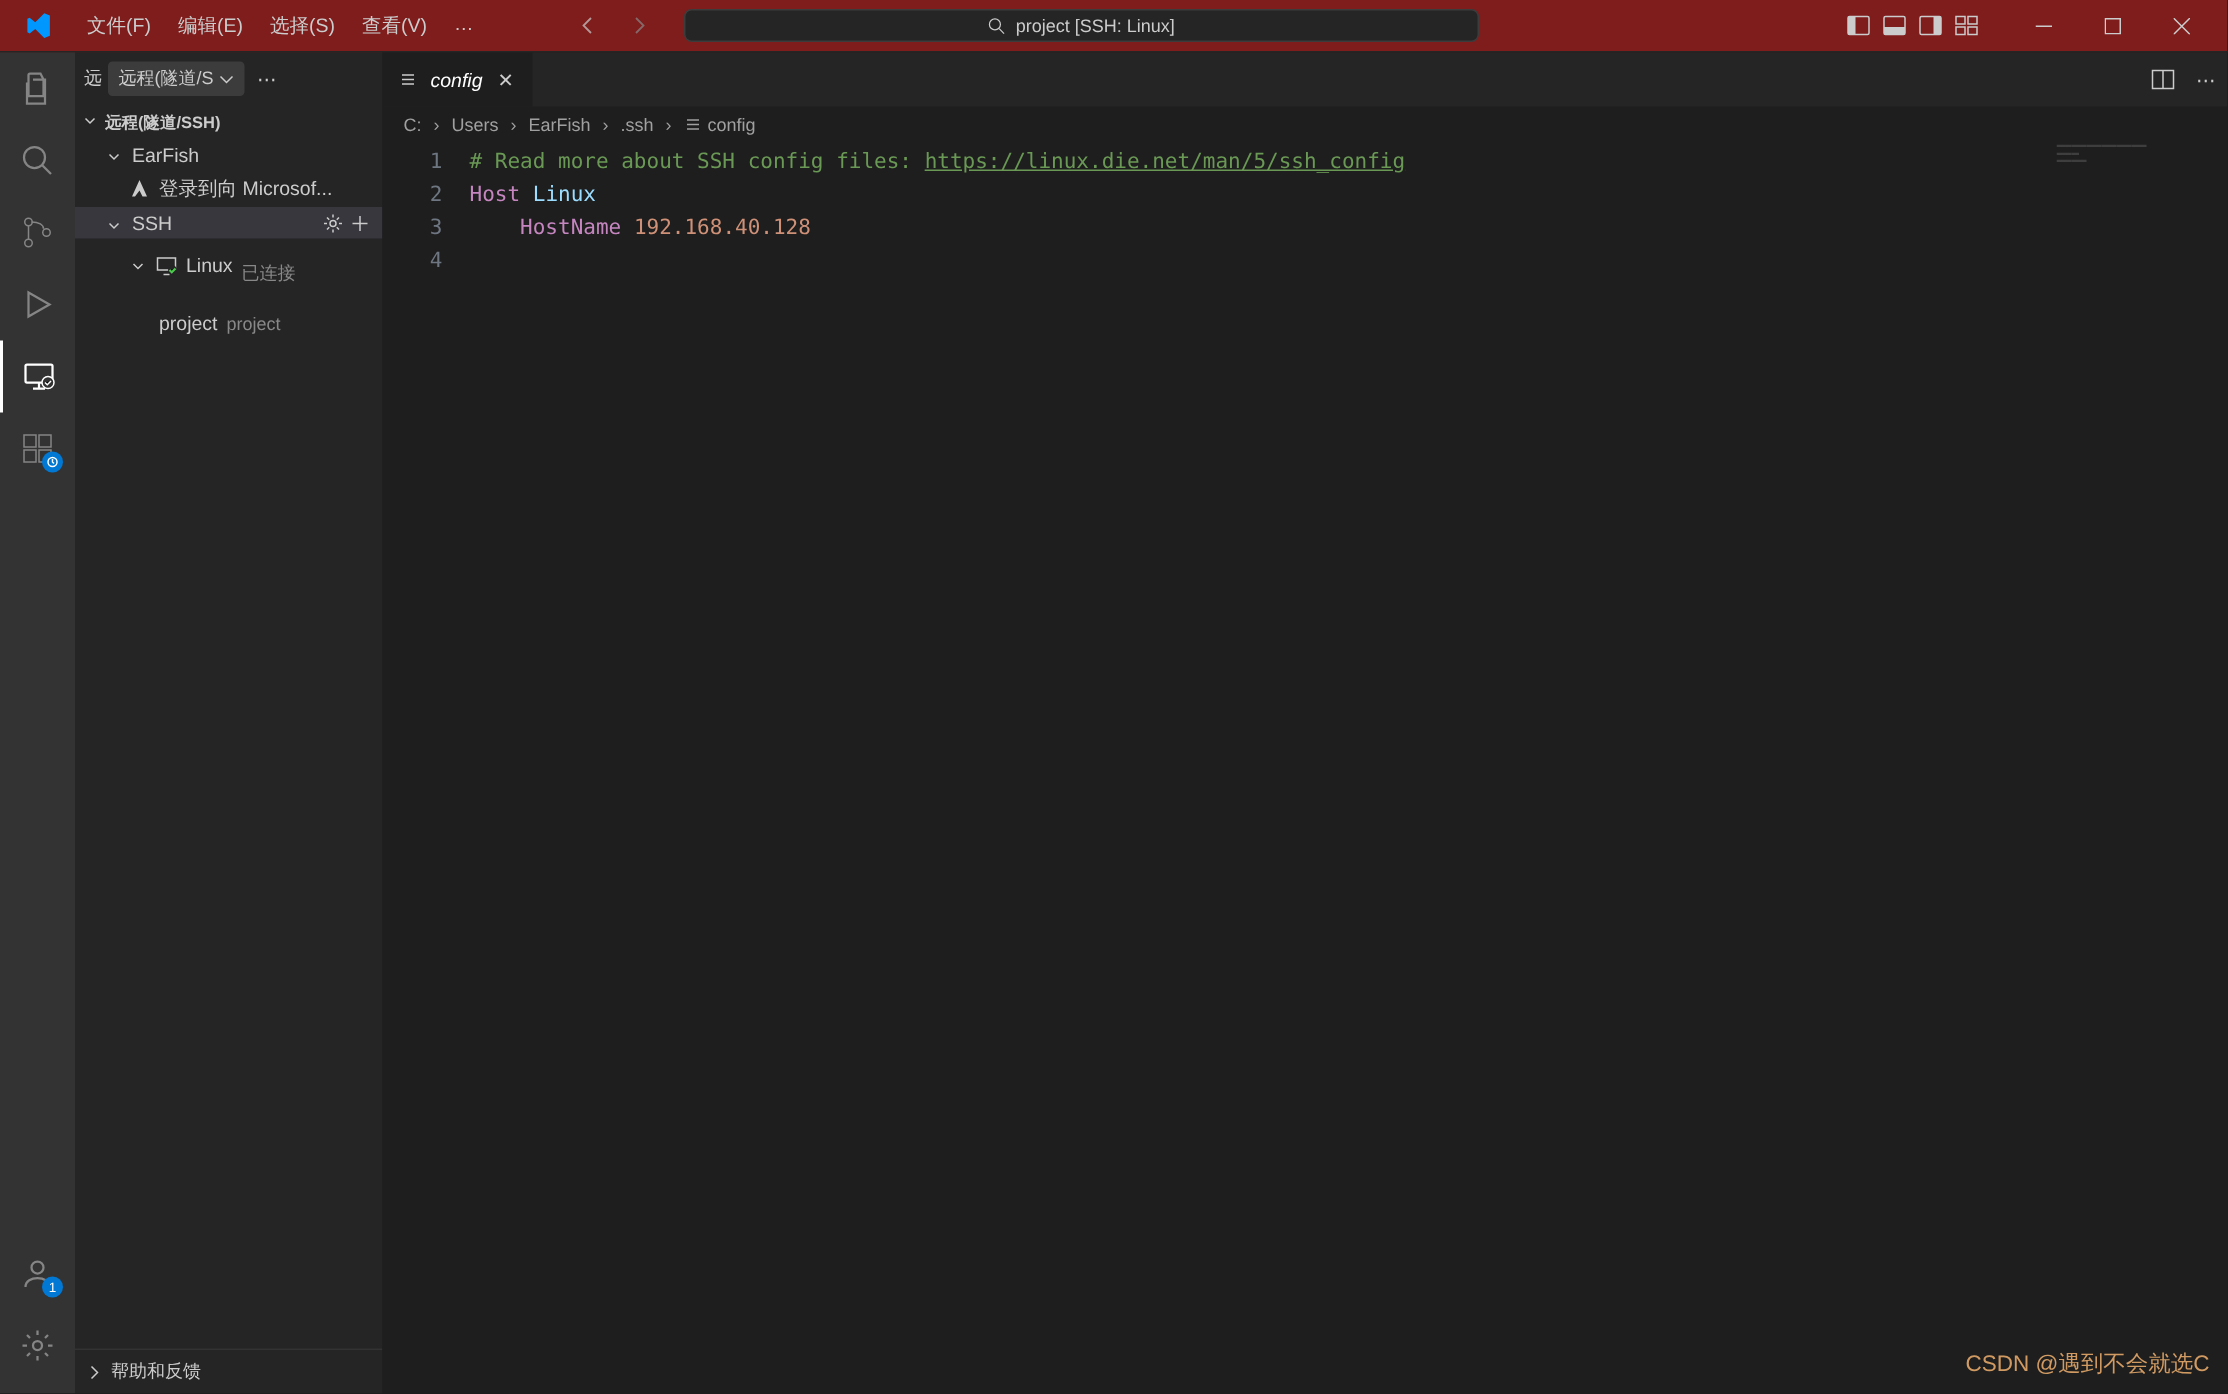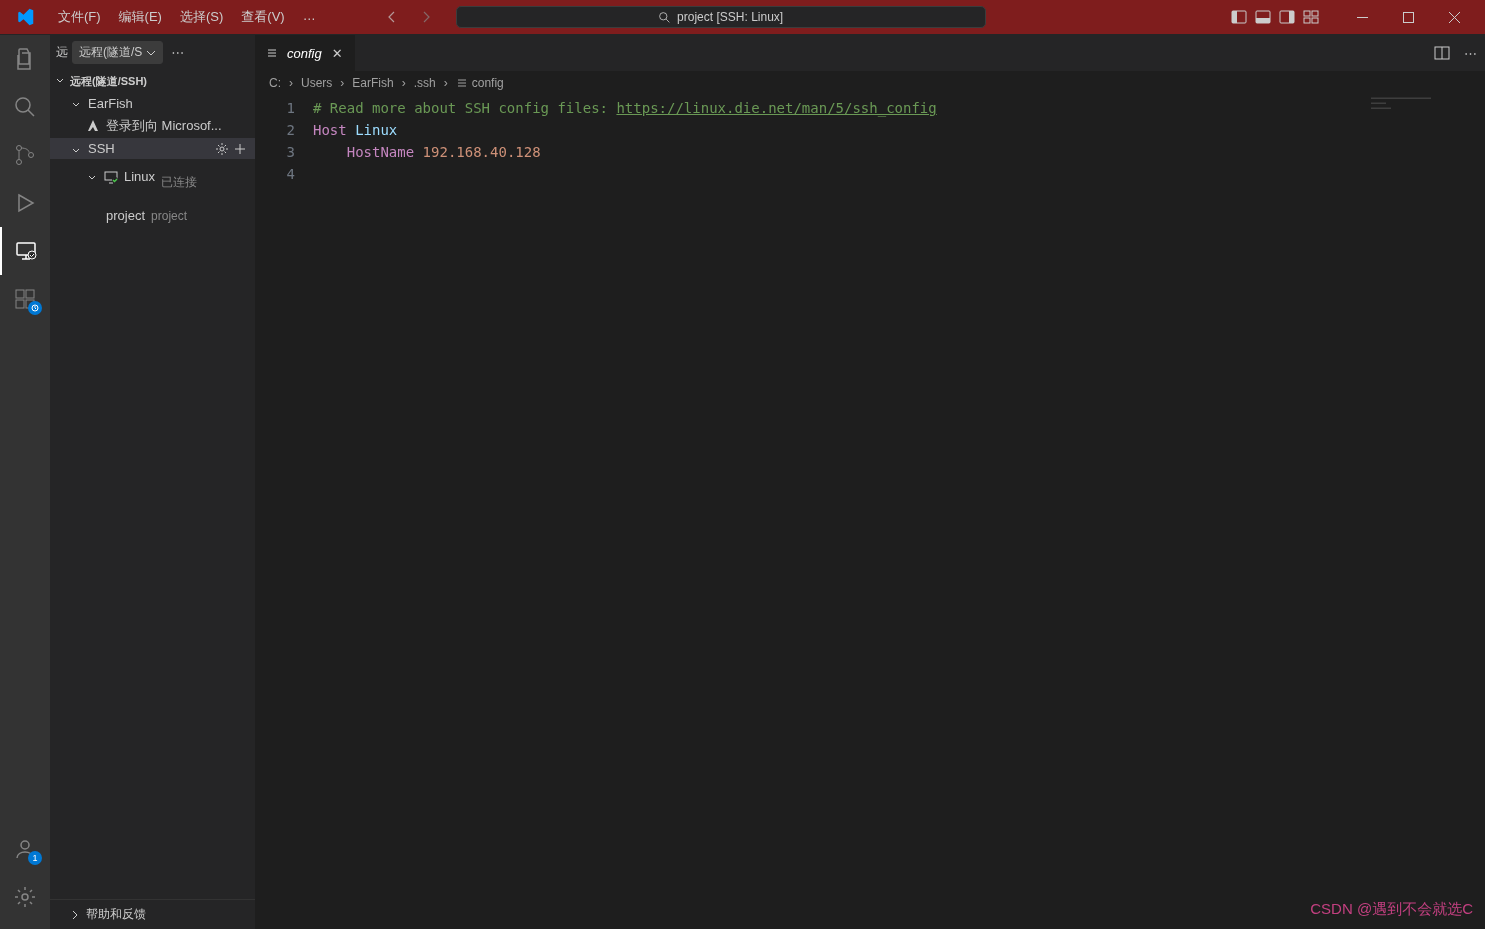--- a/index.html
+++ b/index.html
@@ -128,21 +128,21 @@
   cursor: pointer;
   white-space: nowrap;
   overflow: hidden;
   text-overflow: ellipsis;
 }
 .sidebar .tree-item.selected { background: #37373d; align-items: flex-end; }
 .sidebar .tree-item .inline-actions { margin-left: auto; display: flex; gap: 4px; }
 .sidebar .tree-item.l2 { padding-left: 36px; align-items: center; }
 .sidebar .tree-item.l3 { padding-left: 56px; align-items: flex-end; }
 .sidebar .status { color: #888; font-size: 12px; margin-top: 12px; }
-.sidebar .help { margin-top: auto; font-size: 12px; padding: 6px 20px; display: flex; align-items: center; gap: 6px; border-top: 1px solid #333; }
+.sidebar .help { margin-top: auto; font-size: 12px; padding: 6px 8px; display: flex; align-items: center; gap: 6px; border-top: 1px solid #333; }
 .editor-area { flex: 1; display: flex; flex-direction: column; background: #1e1e1e; min-width: 0; position: relative; }
 .tabs {
   height: 36px;
   background: #252526;
   display: flex;
   align-items: stretch;
 }
 .tabs .tab {
   background: #1e1e1e;
   padding: 0 10px;
@@ -182,21 +182,21 @@
 }
 .codelines { flex: 1; color: #d4d4d4; }
 .codelines .line { white-space: pre; }
 .codelines .line.current { background: #282828; box-shadow: inset 0 1px 0 #333, inset 0 -1px 0 #333; }
 .tk-comment { color: #6a9955; }
 .tk-link { color: #6a9955; text-decoration: underline; }
 .tk-key { color: #c586c0; }
 .tk-key2 { color: #9cdcfe; }
 .tk-val { color: #ce9178; }
 .minimap { position: absolute; top: 60px; right: 14px; width: 100px; height: 14px; opacity: .3; font-size: 5px; line-height:5px; color: #888; overflow: hidden; }
-.watermark { position: absolute; bottom: 10px; right: 12px; color: #ec4899; font-size: 15px; opacity: .8; }
+.watermark { position: absolute; bottom: 10px; right: 12px; color: #fdba74; font-size: 15px; opacity: .8; }
 svg { display: block; }
 .scrollbox { width: 14px; background: transparent; }
 </style>
 </head>
 <body>
 
 <div class="titlebar">
   <div class="logo">
     <svg width="18" height="18" viewBox="0 0 24 24">
         <path fill="#0098ff" d="M23 3l-5-2-8 8-5-4-2 1v12l2 1 5-4 8 8 5-2V3z"></path>

